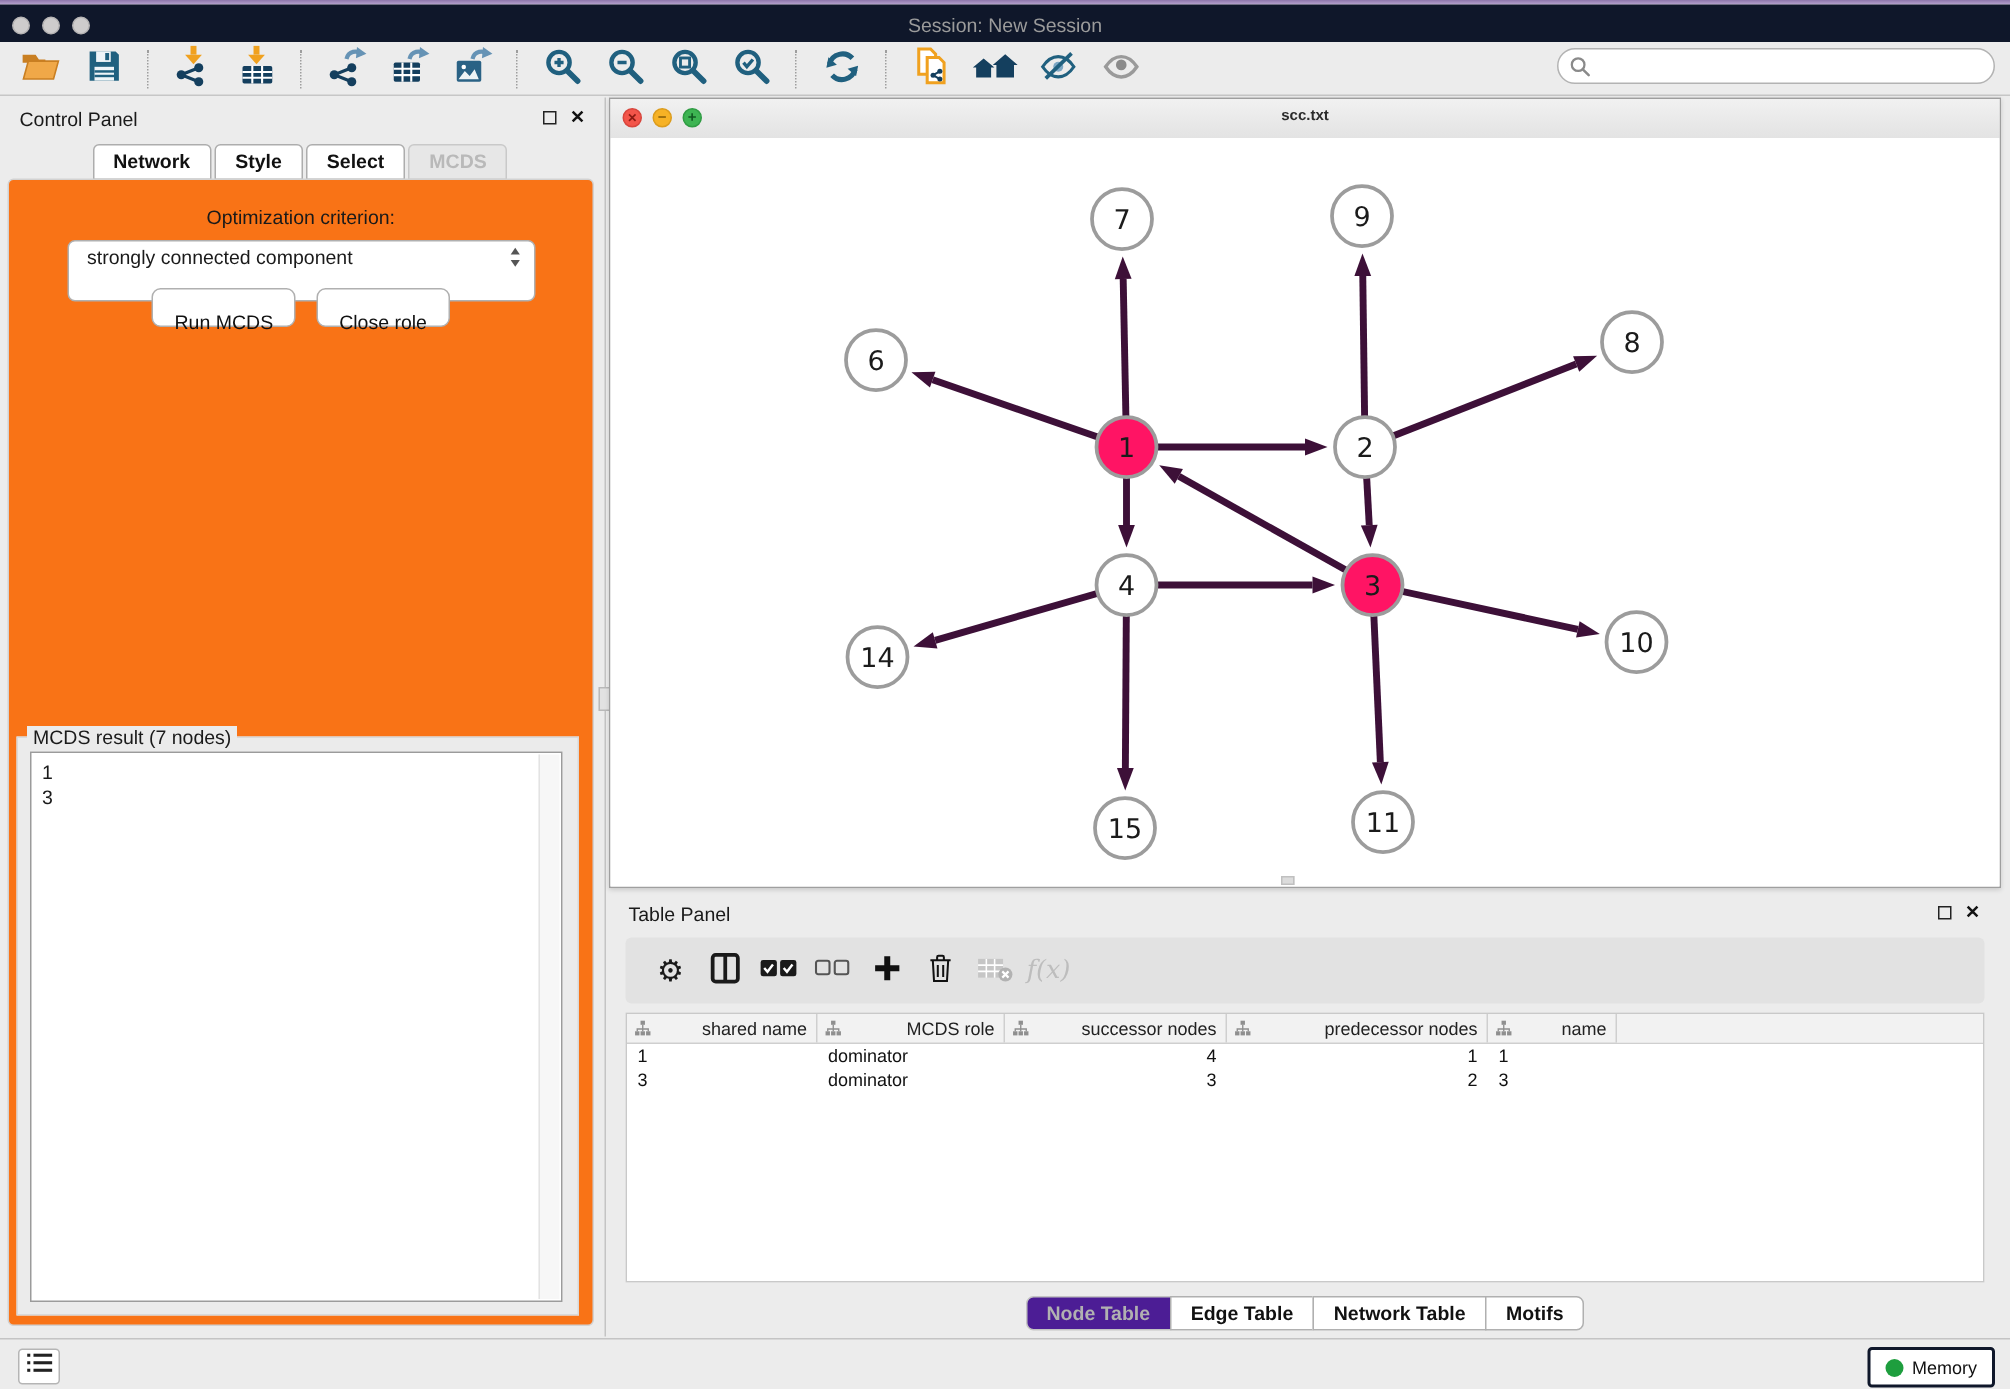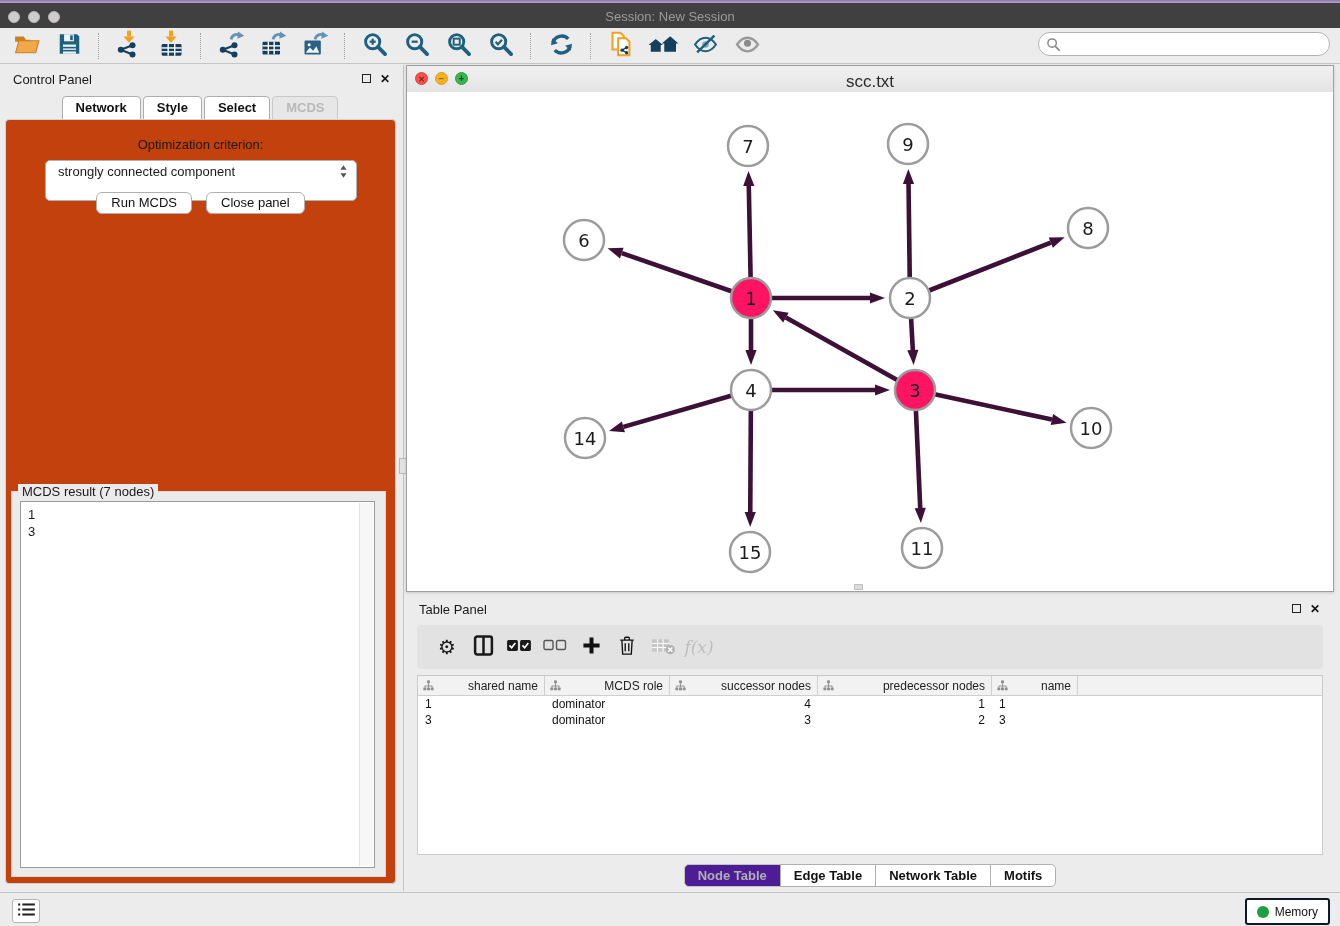--- a/index.html
+++ b/index.html
@@ -1,21 +1,21 @@
 <!DOCTYPE html>
 <html><head>
 <meta charset="utf-8">
 <style>
   html,body{margin:0;padding:0;background:#d8d8d8;}
   .app{position:relative;width:1340px;height:926px;background:#ececec;
        font-family:"Liberation Sans",sans-serif;overflow:hidden;color:#1a1a1a;}
   
   .purple-strip{position:absolute;left:0;top:0;width:1340px;height:3px;
     background:linear-gradient(#8d76ab,#b6a3cf);}
-  .titlebar{position:absolute;left:0;top:3px;width:1340px;height:25px;background:#404040;}
+  .titlebar{position:absolute;left:0;top:3px;width:1340px;height:25px;background:#0f172a;}
   .traffic-inactive{position:absolute;top:8px;width:12px;height:12px;border-radius:50%;
     background:#cecccc;border:1px solid #b6b4b4;box-sizing:border-box;}
   .title-text{position:absolute;left:0;right:0;top:6px;text-align:center;
     font-size:13px;color:#9b9b9b;}
   
   .toolbar{position:absolute;left:0;top:28px;width:1340px;height:36px;background:#ececec;
     border-bottom:1px solid #c6c6c6;display:flex;align-items:center;box-sizing:border-box;}
   .tb-groups{display:flex;align-items:center;padding-left:6px;}
   .tb-btn{width:36px;height:32px;border:none;background:transparent;display:flex;
     align-items:center;justify-content:center;padding:0;margin:0 3px;cursor:default;}
@@ -30,49 +30,49 @@
   .panel-head{position:absolute;left:0;top:0;width:100%;height:26px;}
   .panel-title{position:absolute;left:13px;top:7px;font-size:13px;color:#1a1a1a;}
   .win-btns{position:absolute;right:10px;top:7px;display:flex;gap:9px;align-items:center;}
   .float-box{width:9px;height:9px;border:1.5px solid #222;box-sizing:border-box;background:transparent;}
   .close-x{width:12px;height:12px;line-height:12px;}
   .close-x::after{content:"✕";font-size:12px;font-weight:bold;color:#111;}
   .cp-tabs{position:absolute;left:0;top:31px;width:100%;display:flex;justify-content:center;}
   .cp-tab{height:22px;line-height:22px;padding:0 13px;background:#fff;border:1px solid #adadad;
     font-size:13px;font-weight:600;color:#111;margin-right:2px;border-radius:4px 4px 0 0;}
   .cp-tab.active{background:#e7e7e7;border-color:#c9c9c9;color:#b9b9b9;}
-  .cp-content{position:absolute;left:5px;top:54px;width:391px;height:765px;background:#c2410c;
+  .cp-content{position:absolute;left:5px;top:54px;width:391px;height:765px;background:#f97316;
     border:1px solid #d2d2d2;border-radius:4px;box-sizing:border-box;}
   .opt-label{position:absolute;left:0;right:0;top:17px;text-align:center;font-size:13px;}
   .opt-select{position:absolute;left:39px;top:40px;width:312px;height:41px;background:#fff;
     border:1px solid #b0b0b0;border-radius:5px;box-sizing:border-box;font-size:13px;}
   .opt-select .val{position:absolute;left:12px;top:3px;}
   .opt-select .stepper{position:absolute;right:8px;top:3px;}
   .cp-buttons{position:absolute;left:0;right:0;top:72px;display:flex;justify-content:center;gap:14px;}
-  .cp-btn{height:22px;line-height:20px;padding:0 14px;background:#fff;border:1px solid #b0b0b0;
+  .cp-btn{height:22px;line-height:20px;padding:12px 14px;background:#fff;border:1px solid #b0b0b0;
     border-radius:6px;font-size:13px;font-family:"Liberation Sans",sans-serif;color:#111;}
   .result-area{position:absolute;left:5px;right:9px;top:371px;height:386px;background:#ebebeb;
     border:1px solid #d9d9d9;box-sizing:border-box;}
   .result-box{position:absolute;left:8px;right:10px;top:9px;bottom:8px;border:1px solid #9b9b9b;
     background:#fff;}
   .result-title{position:absolute;top:-8px;left:6px;background:#ebebeb;padding:0 4px;font-size:13px;}
   .result-text{position:absolute;left:7px;top:4px;margin:0;font-family:"Liberation Sans",sans-serif;
     font-size:13px;line-height:17px;}
   .result-scrolltrack{position:absolute;top:1px;right:1px;bottom:1px;width:13px;background:#f7f7f7;
     border-left:1px solid #e3e3e3;}
   
   .v-divider{position:absolute;left:403px;top:65px;width:1px;height:826px;background:#c4c4c4;}
   .v-grip{position:absolute;left:399px;top:458px;width:9px;height:16px;background:#e2e2e2;
     border:1px solid #b9b9b9;box-sizing:border-box;}
   
   .nw{position:absolute;left:406px;top:65px;width:928px;height:527px;background:#fff;
     border:1px solid #9f9f9f;box-sizing:border-box;box-shadow:0 1px 3px rgba(0,0,0,.15);}
   .nw-titlebar{position:absolute;left:0;top:0;right:0;height:26px;
     background:linear-gradient(#f1f1f1,#e3e3e3);border-bottom:1px solid #c2c2c2;}
-  .nw-title{position:absolute;left:0;right:0;top:6px;text-align:center;font-size:17px;color:#2b2b2b;}
+  .nw-title{position:absolute;left:0;right:0;top:6px;text-align:center;font-size:10px;color:#2b2b2b;font-weight:bold;}
   .tl{position:absolute;top:6px;width:13px;height:13px;border-radius:50%;box-sizing:border-box;
     text-align:center;line-height:12px;font-size:10px;font-weight:bold;}
   .tl-red{background:#f3554a;border:1px solid #d8453c;color:#8b1a12;}
   .tl-red::after{content:"✕";font-size:8px;}
   .tl-yellow{background:#f6b225;border:1px solid #dc9c1c;color:#90650a;}
   .tl-yellow::after{content:"−";font-size:10px;}
   .tl-green{background:#3db452;border:1px solid #2f9c43;color:#115a22;}
   .tl-green::after{content:"+";font-size:10px;}
   .nw-canvas{position:absolute;left:0;top:26px;width:926px;height:499px;background:#fff;overflow:hidden;}
   .nw-grip{position:absolute;left:447px;top:518px;width:9px;height:6px;background:#dcdcdc;
@@ -312,21 +312,21 @@
       <div class="opt-label">Optimization criterion:</div>
       <div class="opt-select">
         <span class="val">strongly connected component</span>
         <span class="stepper"><svg viewBox="0 0 10 16" width="9" height="15">
               <path d="M5 1l3.4 5H1.6z" fill="#555"></path>
               <path d="M5 15l3.4-5H1.6z" fill="#555"></path>
             </svg></span>
       </div>
       <div class="cp-buttons">
         <button class="cp-btn">Run MCDS</button>
-        <button class="cp-btn">Close panel</button>
+        <button class="cp-btn">Close role</button>
       </div>
       <div class="result-area">
         <div class="result-box">
           <pre class="result-text">1
 3</pre>
           <div class="result-scrolltrack"></div>
         </div>
         <div class="result-title">MCDS result (7 nodes)</div>
       </div>
     </div>

